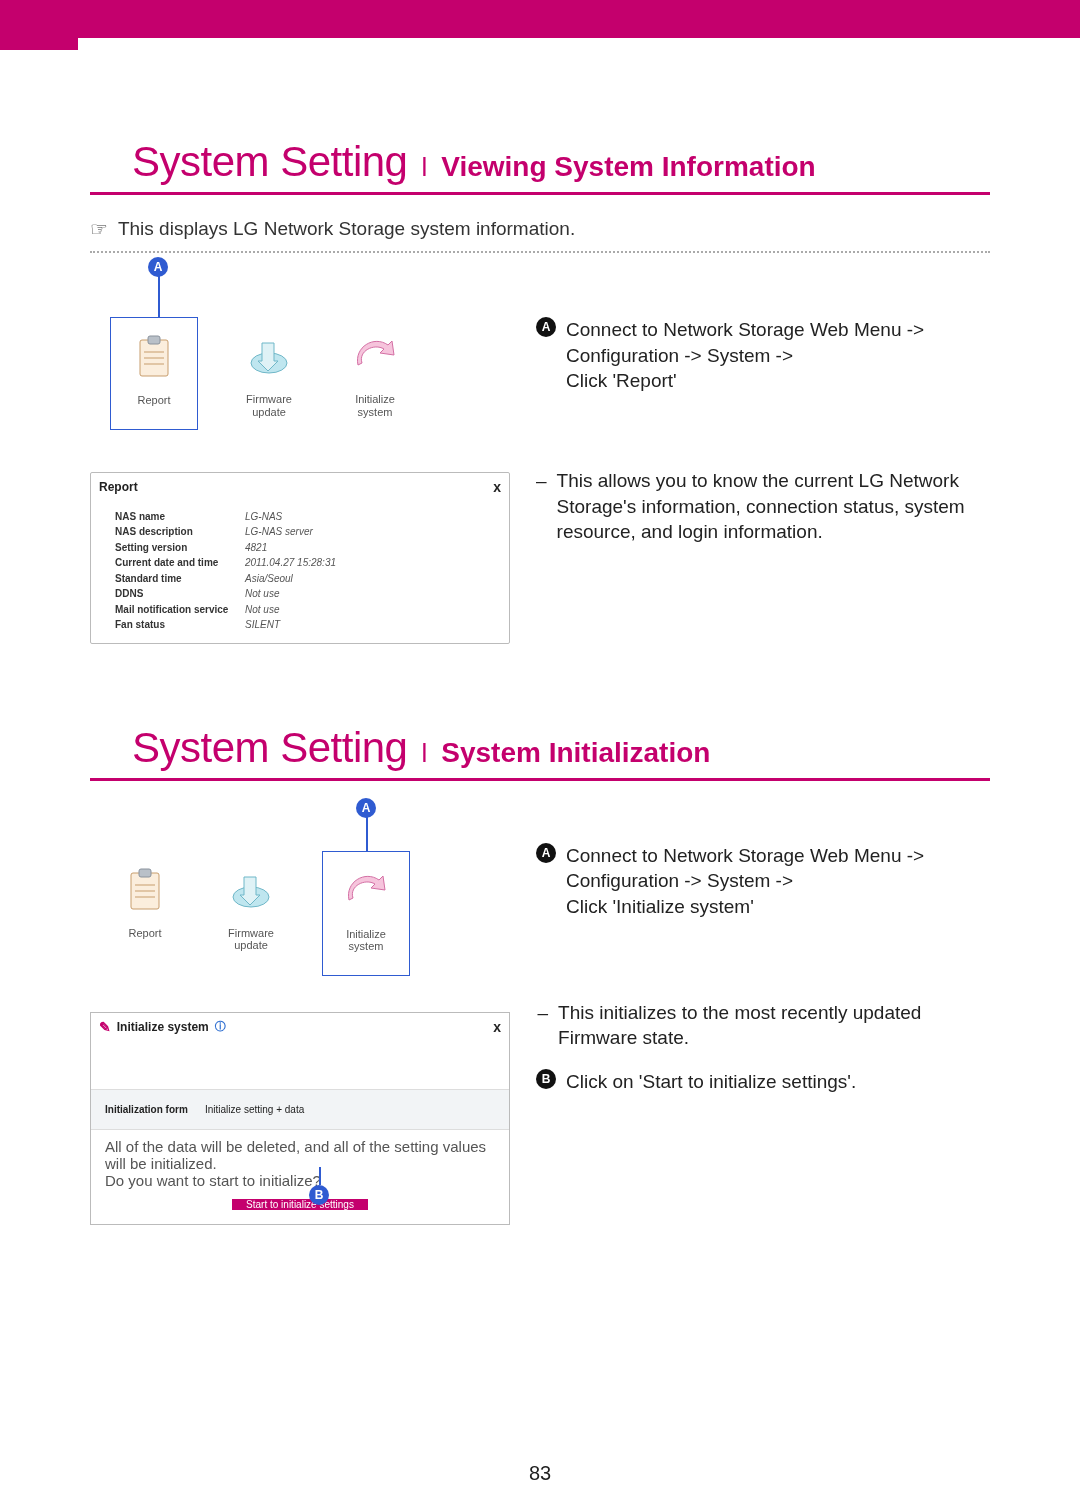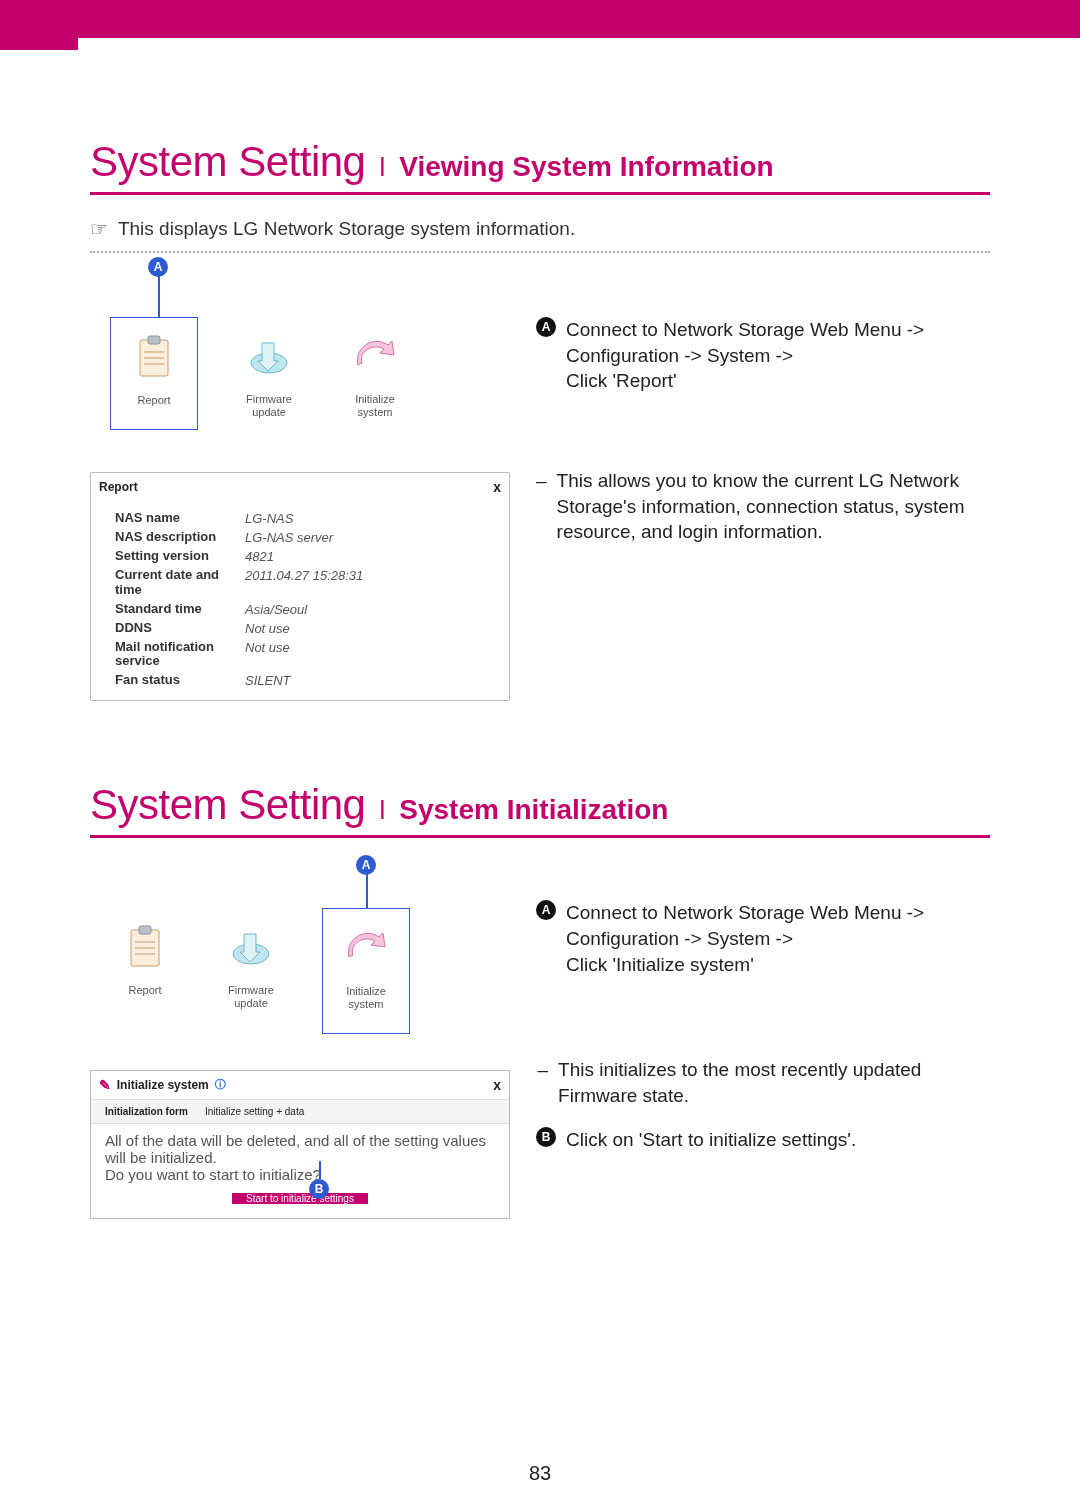--- a/index.html
+++ b/index.html
@@ -31,21 +31,21 @@
     font-size: 42px;
     font-weight: 400;
     color: #c4006d;
     display: flex;
     align-items: baseline;
     gap: 14px;
     border-bottom: 3px solid #c4006d;
     padding-bottom: 6px;
     margin-top: 40px;
   }
-  .section-title .main { letter-spacing: -0.5px; }
+  .section-title .main { letter-spacing: -0.5px; margin-left: 42px; }
   .section-title .divider { font-size: 26px; }
   .section-title .sub { font-size: 28px; font-weight: bold; }
   .intro-row {
     display: flex;
     align-items: center;
     gap: 10px;
     margin-top: 22px;
     font-size: 19px;
     color: #333;
   }
@@ -126,21 +126,21 @@
   .tabbar .tab { padding: 6px 10px; color: #555; }
   .tabbar .tab.active {
     color: #c4006d; font-weight: 700;
     border-bottom: 2px solid #c4006d;
     background: #fff;
   }
   .kv {
     display: grid;
     grid-template-columns: 120px 1fr;
     gap: 4px 10px;
-    font-size: 13px;
+    font-size: 10px;
     padding: 10px 16px 6px 24px;
     color: #444;
   }
   .kv .k { font-weight: 700; color: #333; line-height: 1.15; }
   .kv .v { color: #555; font-style: italic; }
 
   
   .step-item { display: flex; align-items: flex-start; gap: 10px; margin-bottom: 14px; }
   .step-item .txt { flex: 1; }
   .dash-item { display: flex; align-items: flex-start; gap: 10px; margin-top: 10px; }
@@ -148,25 +148,26 @@
 
   
   .init-panel { border: 1px solid #bbb; margin-top: 36px; background: #fff; padding-bottom: 14px; }
   .init-head { display: flex; justify-content: space-between; padding: 6px 8px; align-items: center; font-size: 12px; }
   .init-head .ttl { display: flex; align-items: center; gap: 6px; font-weight: 600; }
   .init-head .swirl { color: #c4006d; font-size: 14px; }
   .init-head .info { color: #2f6fd1; font-size: 11px; }
   .init-sub {
     background: #f2f4f6;
     font-size: 10px;
-    padding: 6px 14px;
+    padding: 14px 14px;
     border-top: 1px solid #ddd;
     border-bottom: 1px solid #ddd;
     display: grid;
     grid-template-columns: 100px 1fr;
+    margin-top: 48px;
   }
   .init-sub .k { font-weight: 700; }
   .init-msg { font-size: 15px; color: #555; padding: 8px 14px 0 14px; }
   .init-btn-row { display: flex; justify-content: center; margin-top: 10px; position: relative; }
   .init-btn {
     background: #c4006d; color: #fff; border: none;
     padding: 0 14px; font-size: 10px;
   }
   .b-badge-wrap { position: absolute; left: 218px; top: -14px; }
   .b-badge-wrap .badge { position: relative; }

